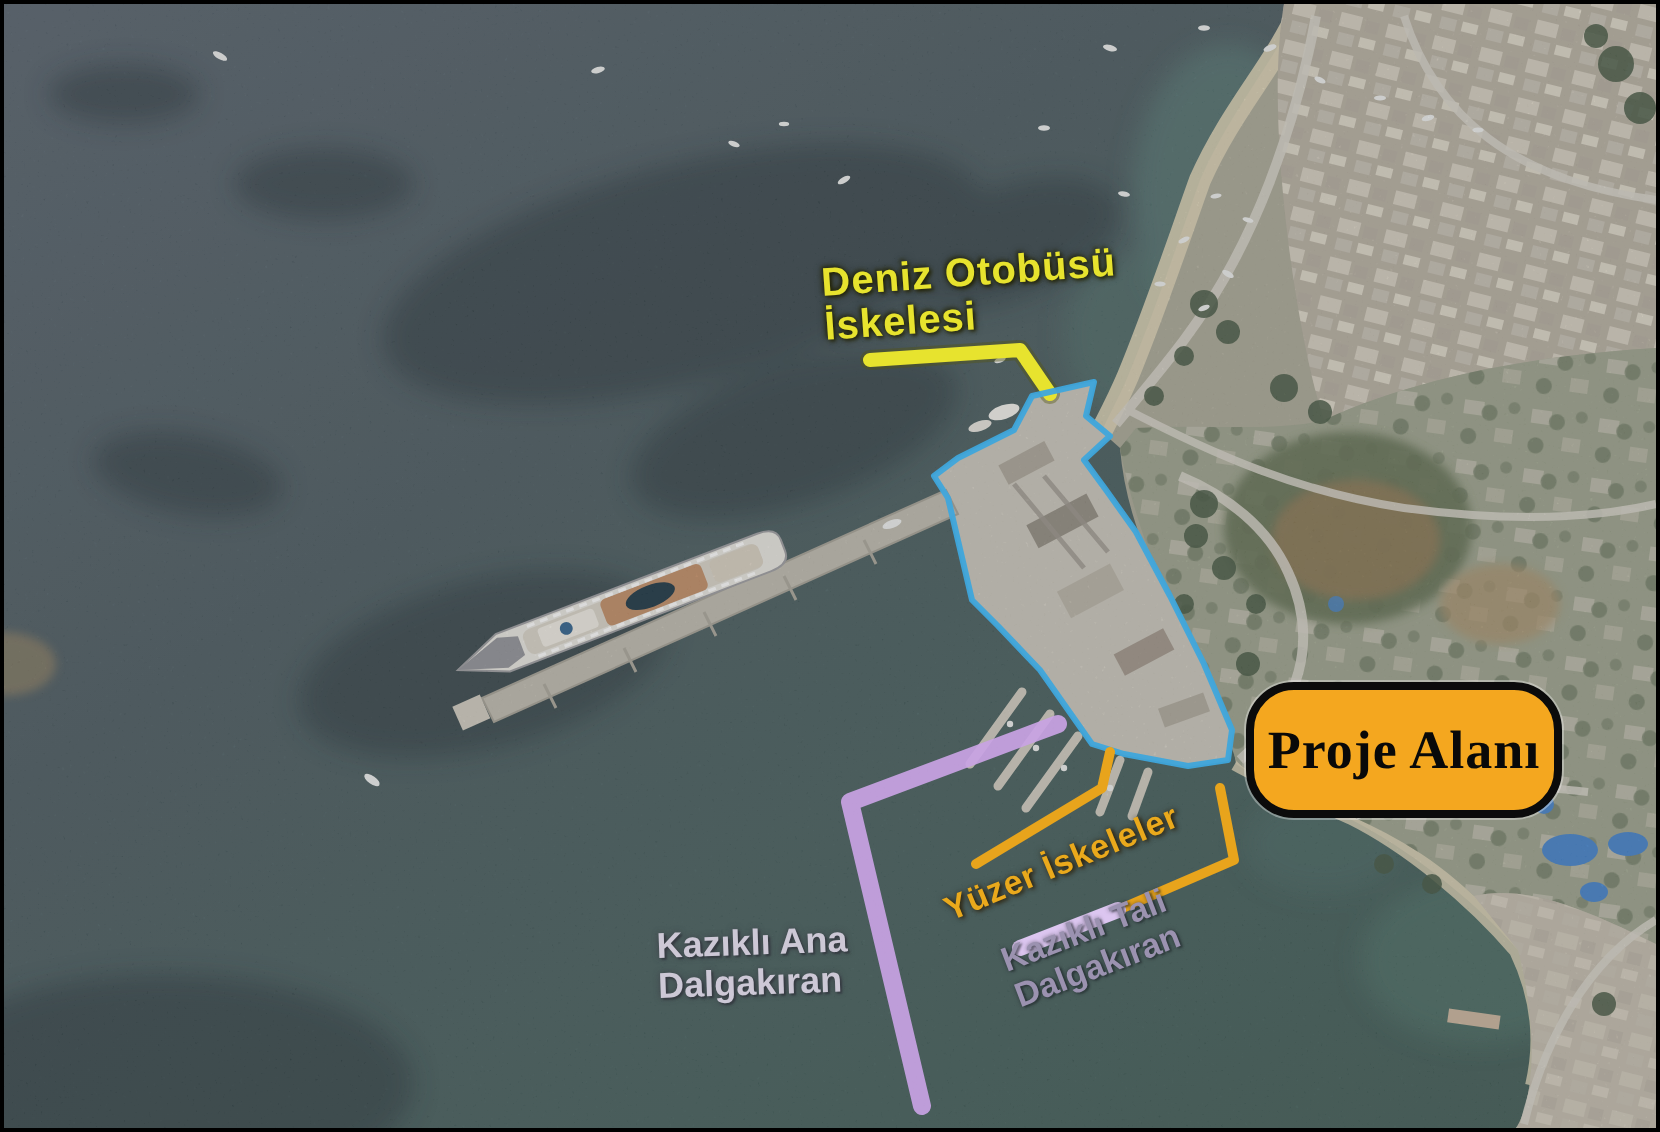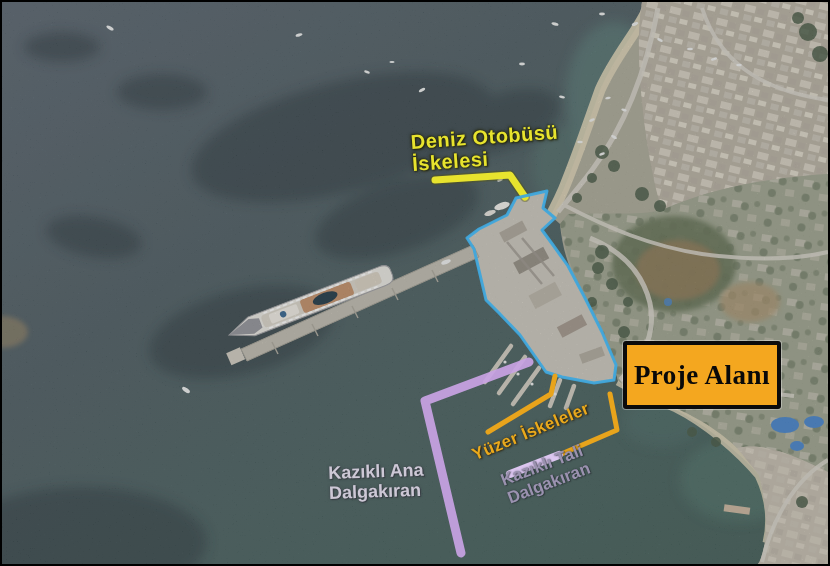--- a/index.html
+++ b/index.html
@@ -27,21 +27,21 @@
     transform:rotate(-2deg);transform-origin:left top;
     text-shadow:0 0 3px rgba(60,60,70,.8),1px 1px 1px rgba(40,40,50,.6);
   }
   .lbl-tali{
     left:496px;top:470px;font-size:17px;color:#9b92b0;
     transform:rotate(-21deg);transform-origin:left top;
     text-shadow:0 0 2px rgba(30,35,40,.55),1px 1px 1px rgba(25,30,35,.45);
   }
   .proje-box{
     position:absolute;left:621px;top:339px;width:158px;height:68px;
-    background:#f4a71f;border:4px solid #0b0b0b;border-radius:3px;
+    background:#f4a71f;border:4px solid #0b0b0b;border-radius:24px;
     display:flex;align-items:center;justify-content:center;box-sizing:border-box;
     box-shadow:0 0 0 1px rgba(255,255,255,.35);
   }
   .proje-box span{
     font-family:"Liberation Serif",serif;font-weight:bold;font-size:27px;color:#090909;
     letter-spacing:.5px;
   }
 </style>
 </head>
 <body>

